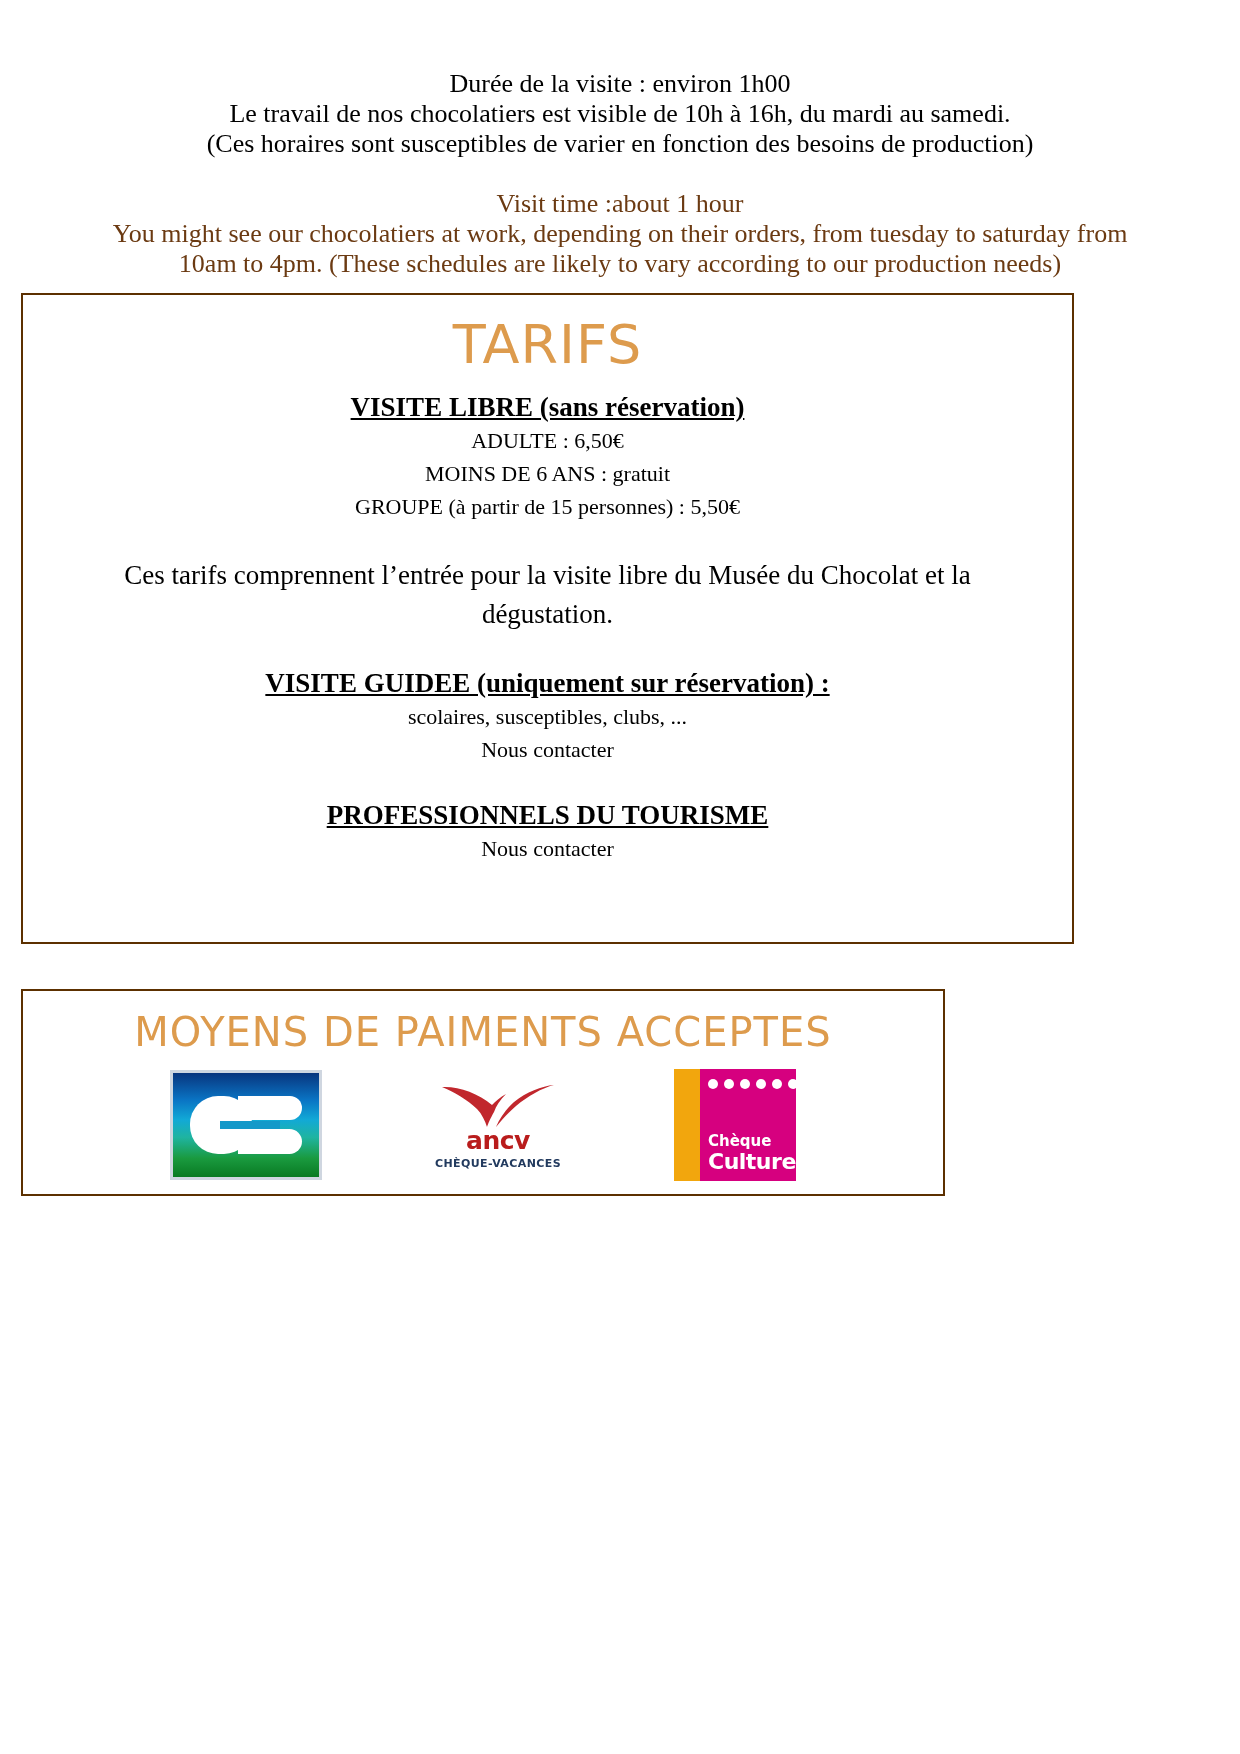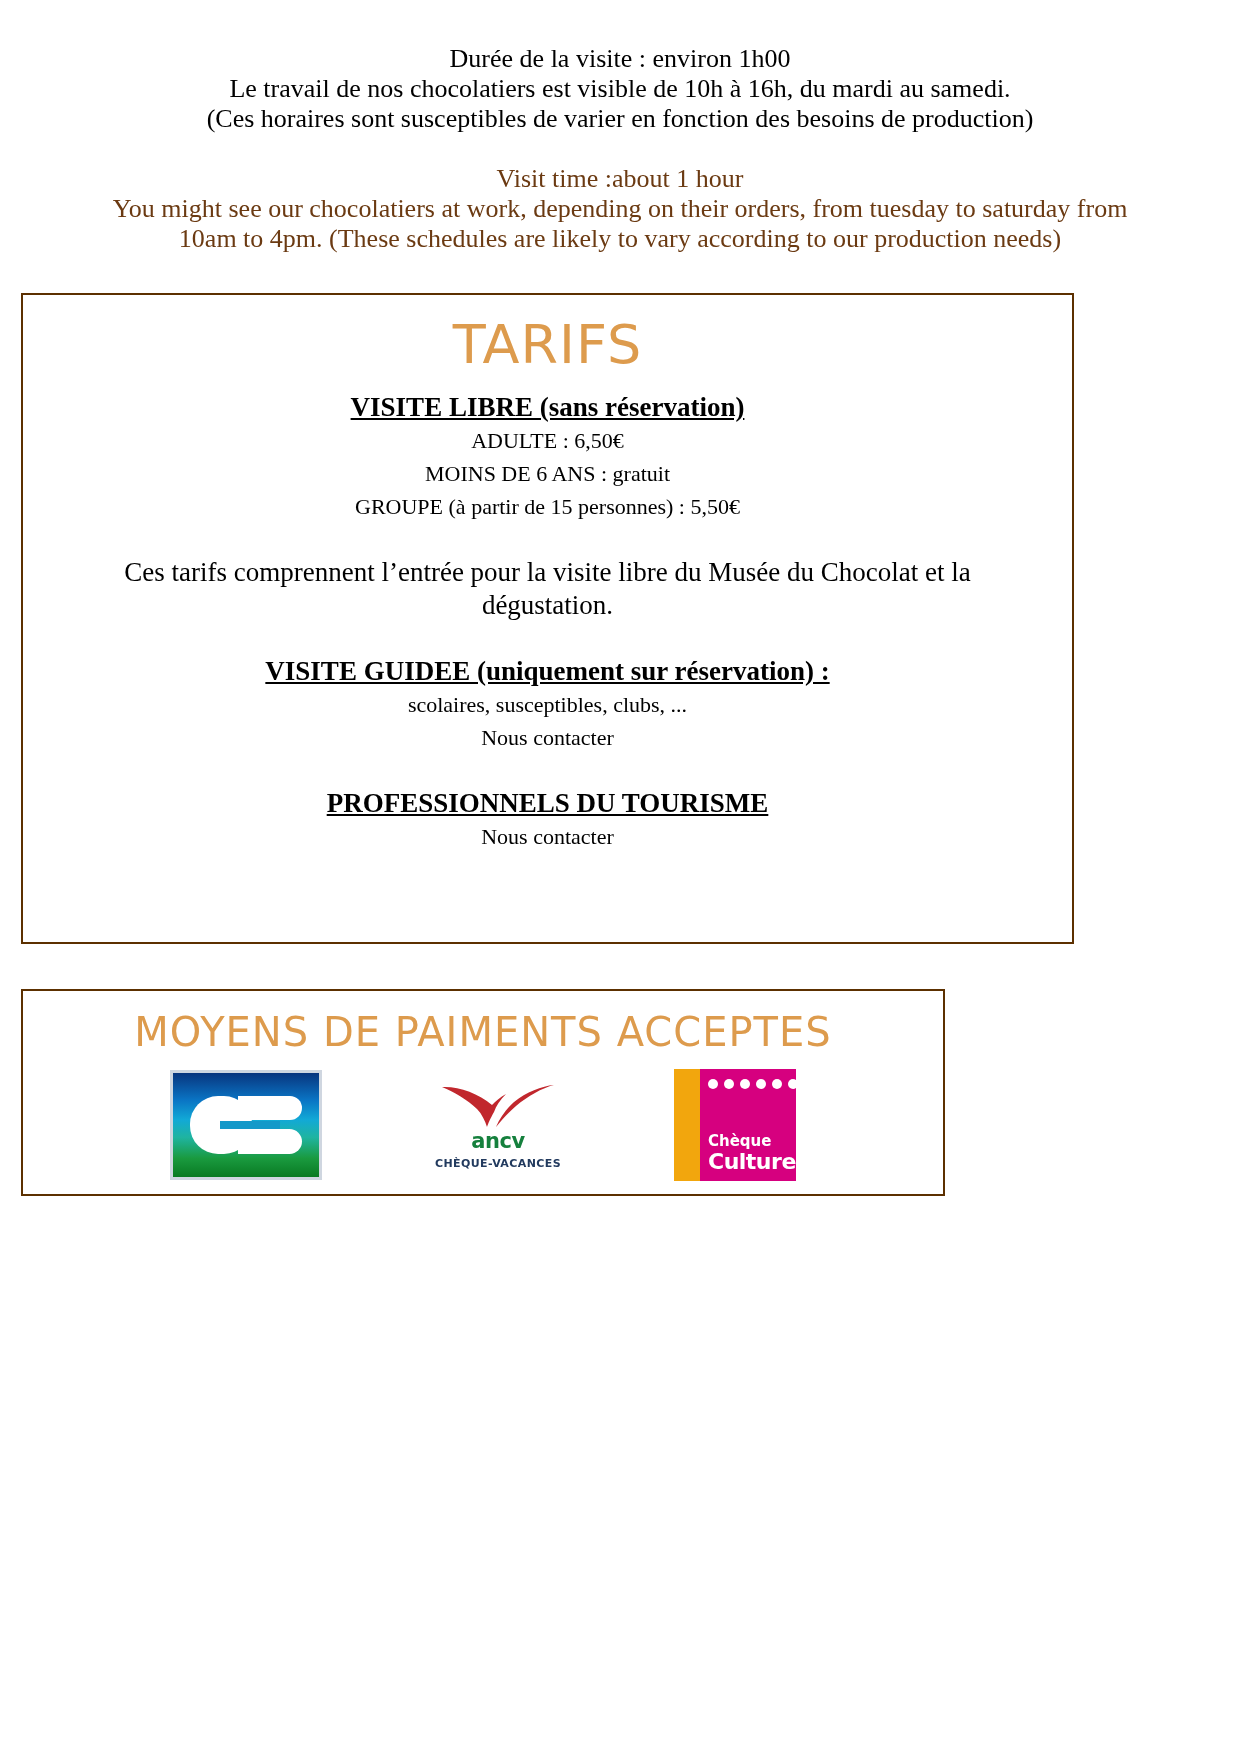--- a/index.html
+++ b/index.html
@@ -25,20 +25,21 @@
 
   
   .intro {
     padding-top: 44px;
     text-align: center;
   }
   .intro-fr {
     font-size: 26px;
     line-height: 30px;
     color: #000000;
+    margin-top: 25px;
   }
   .intro-gap {
     height: 30px;
   }
   .intro-en {
     font-size: 26px;
     line-height: 30px;
     color: #6b3a12;
   }
 
@@ -96,21 +97,21 @@
     font-size: 27px;
   }
   .t-line {
     font-size: 22px;
   }
   .spacer {
     height: 33px;
   }
   .t-para {
     font-size: 27px;
-    line-height: 33px;
+    line-height: 39px;
     padding: 0 60px;
   }
 
   
   .logos {
     display: flex;
     align-items: center;
     justify-content: center;
     gap: 96px;
     padding-top: 14px;
@@ -178,23 +179,23 @@
     align-items: center;
     justify-content: center;
   }
   .ancv-bird {
     width: 120px;
     height: 46px;
     display: block;
   }
   .ancv-word {
     font-family: "DejaVu Sans", "Liberation Sans", sans-serif;
-    font-size: 21px;
-    font-weight: bold;
-    color: #15803d;
+    font-size: 25px;
+    font-weight: bold;
+    color: #b91c1c;
     letter-spacing: -0.5px;
     line-height: 26px;
     margin-top: 1px;
   }
   .ancv-sub {
     font-family: "DejaVu Sans", "Liberation Sans", sans-serif;
     font-size: 11px;
     font-weight: bold;
     color: #223a5e;
     letter-spacing: 0.4px;

